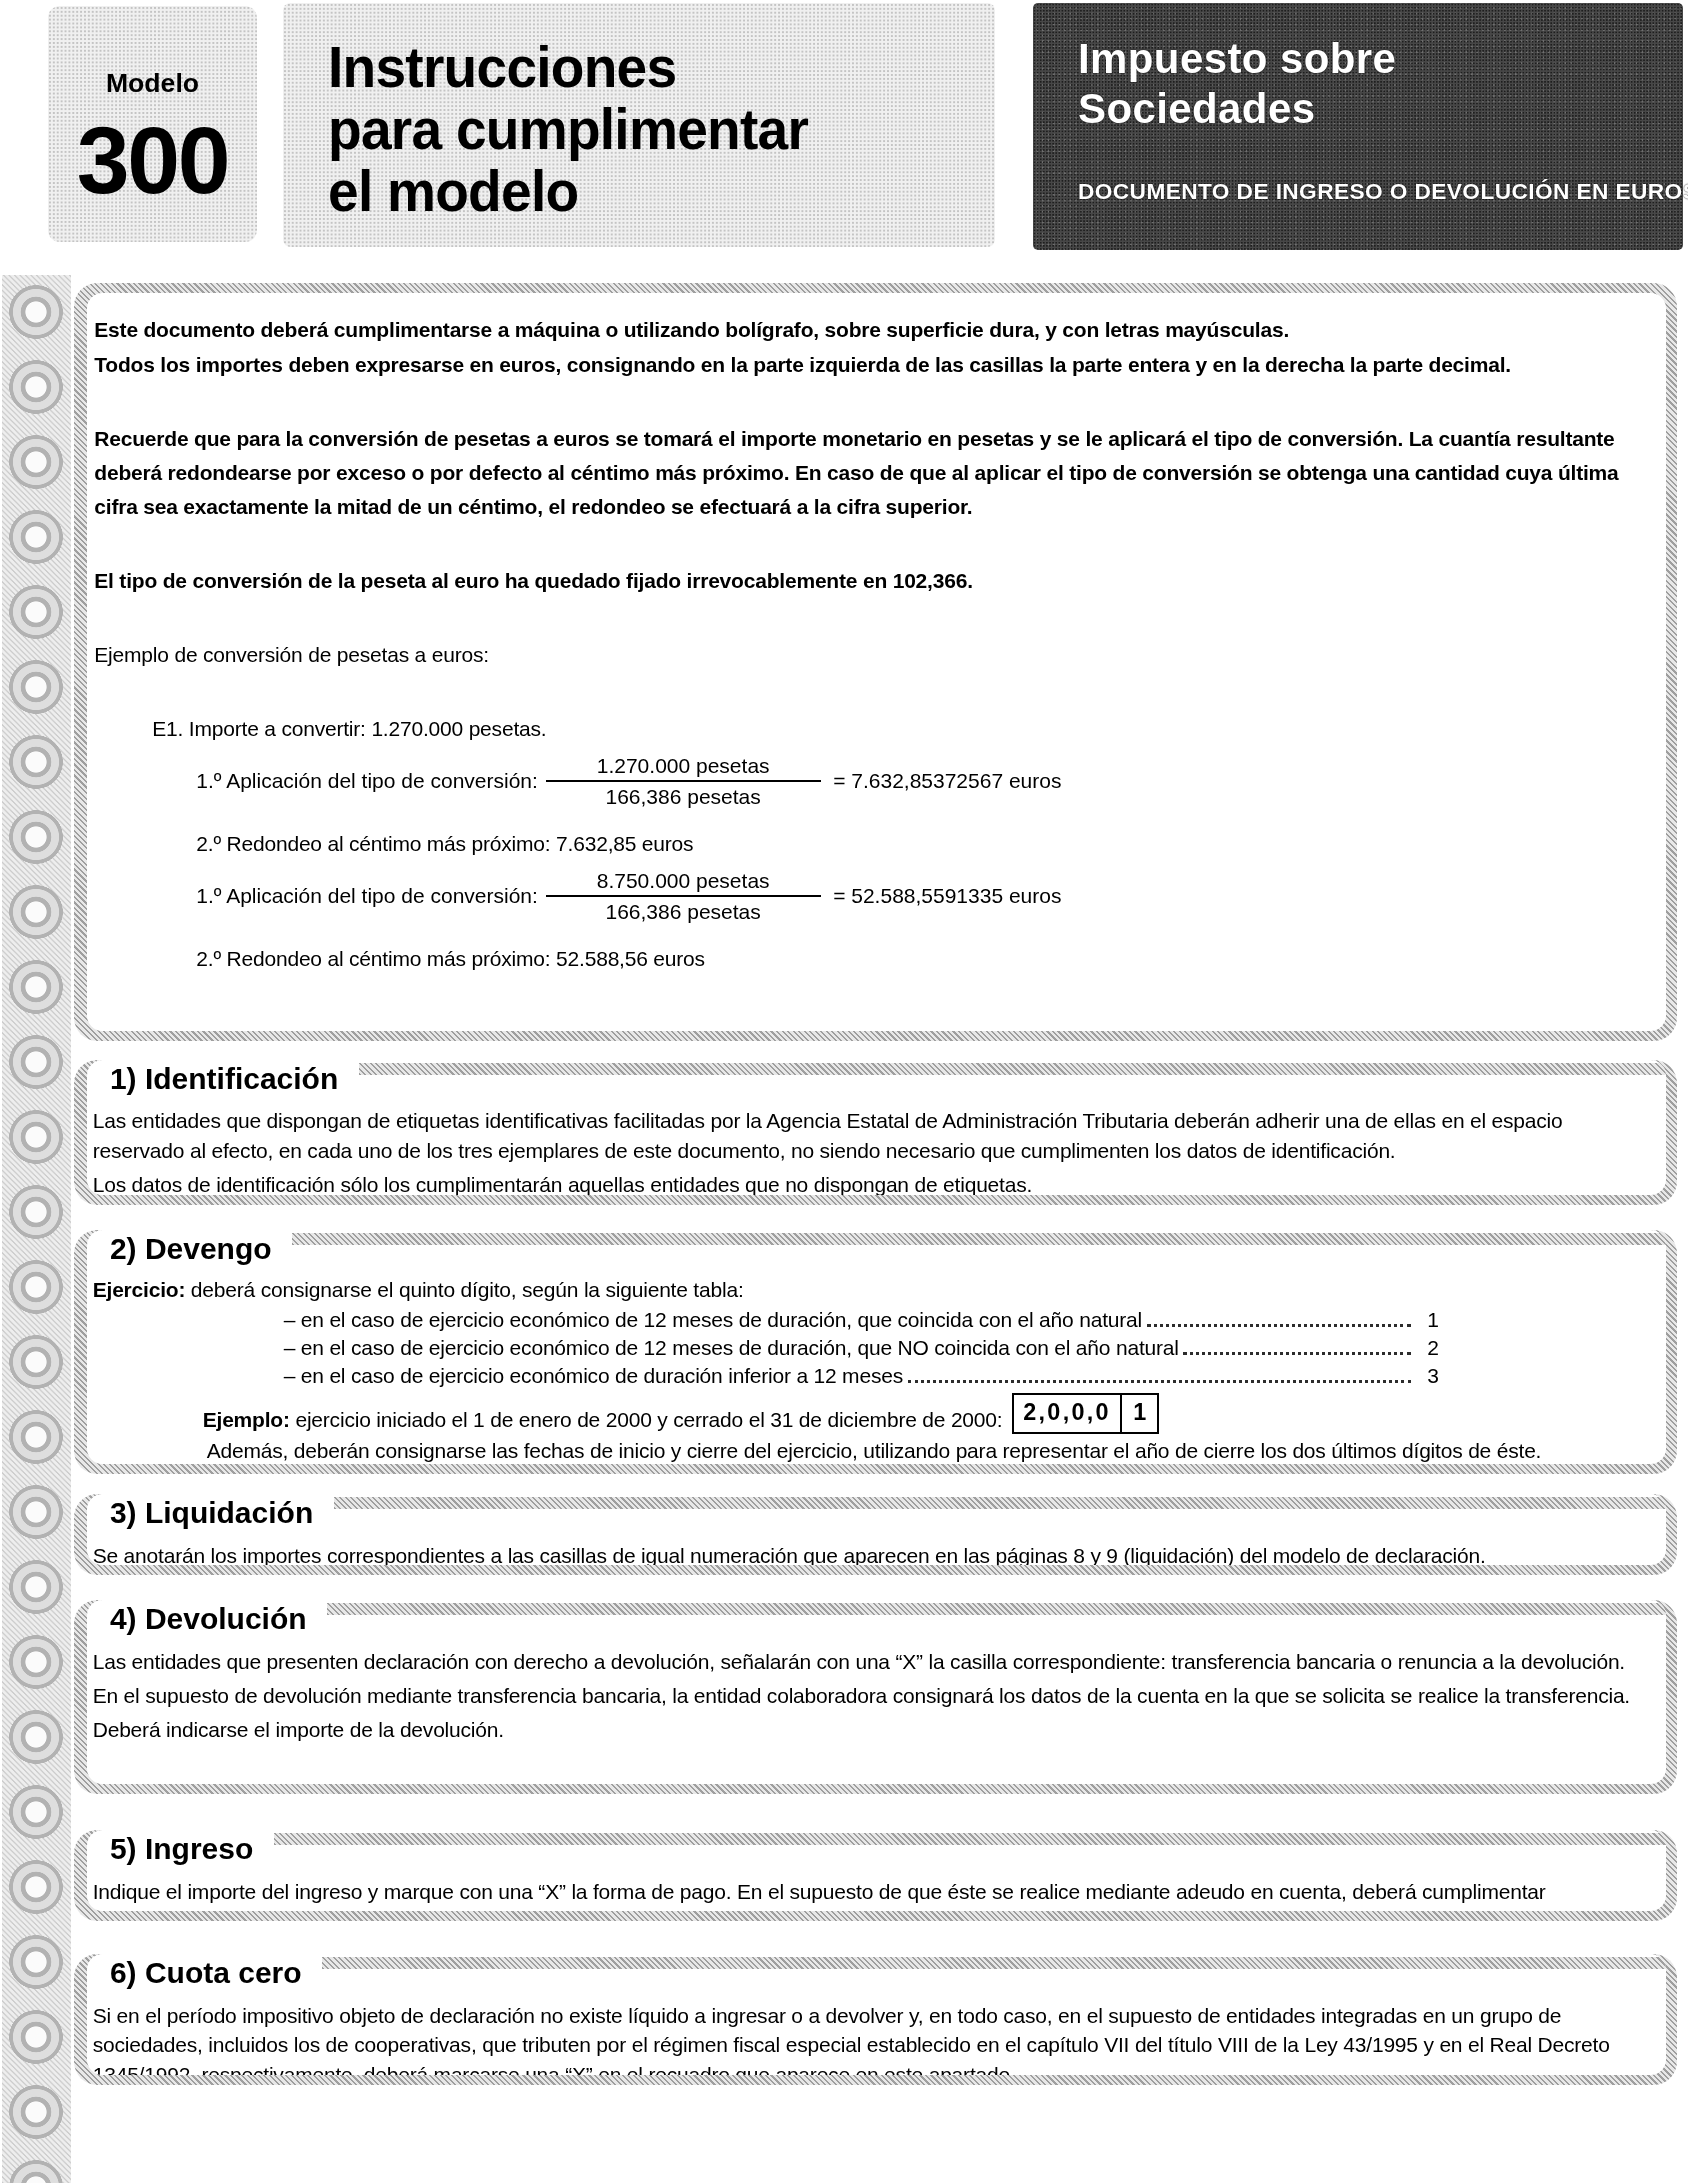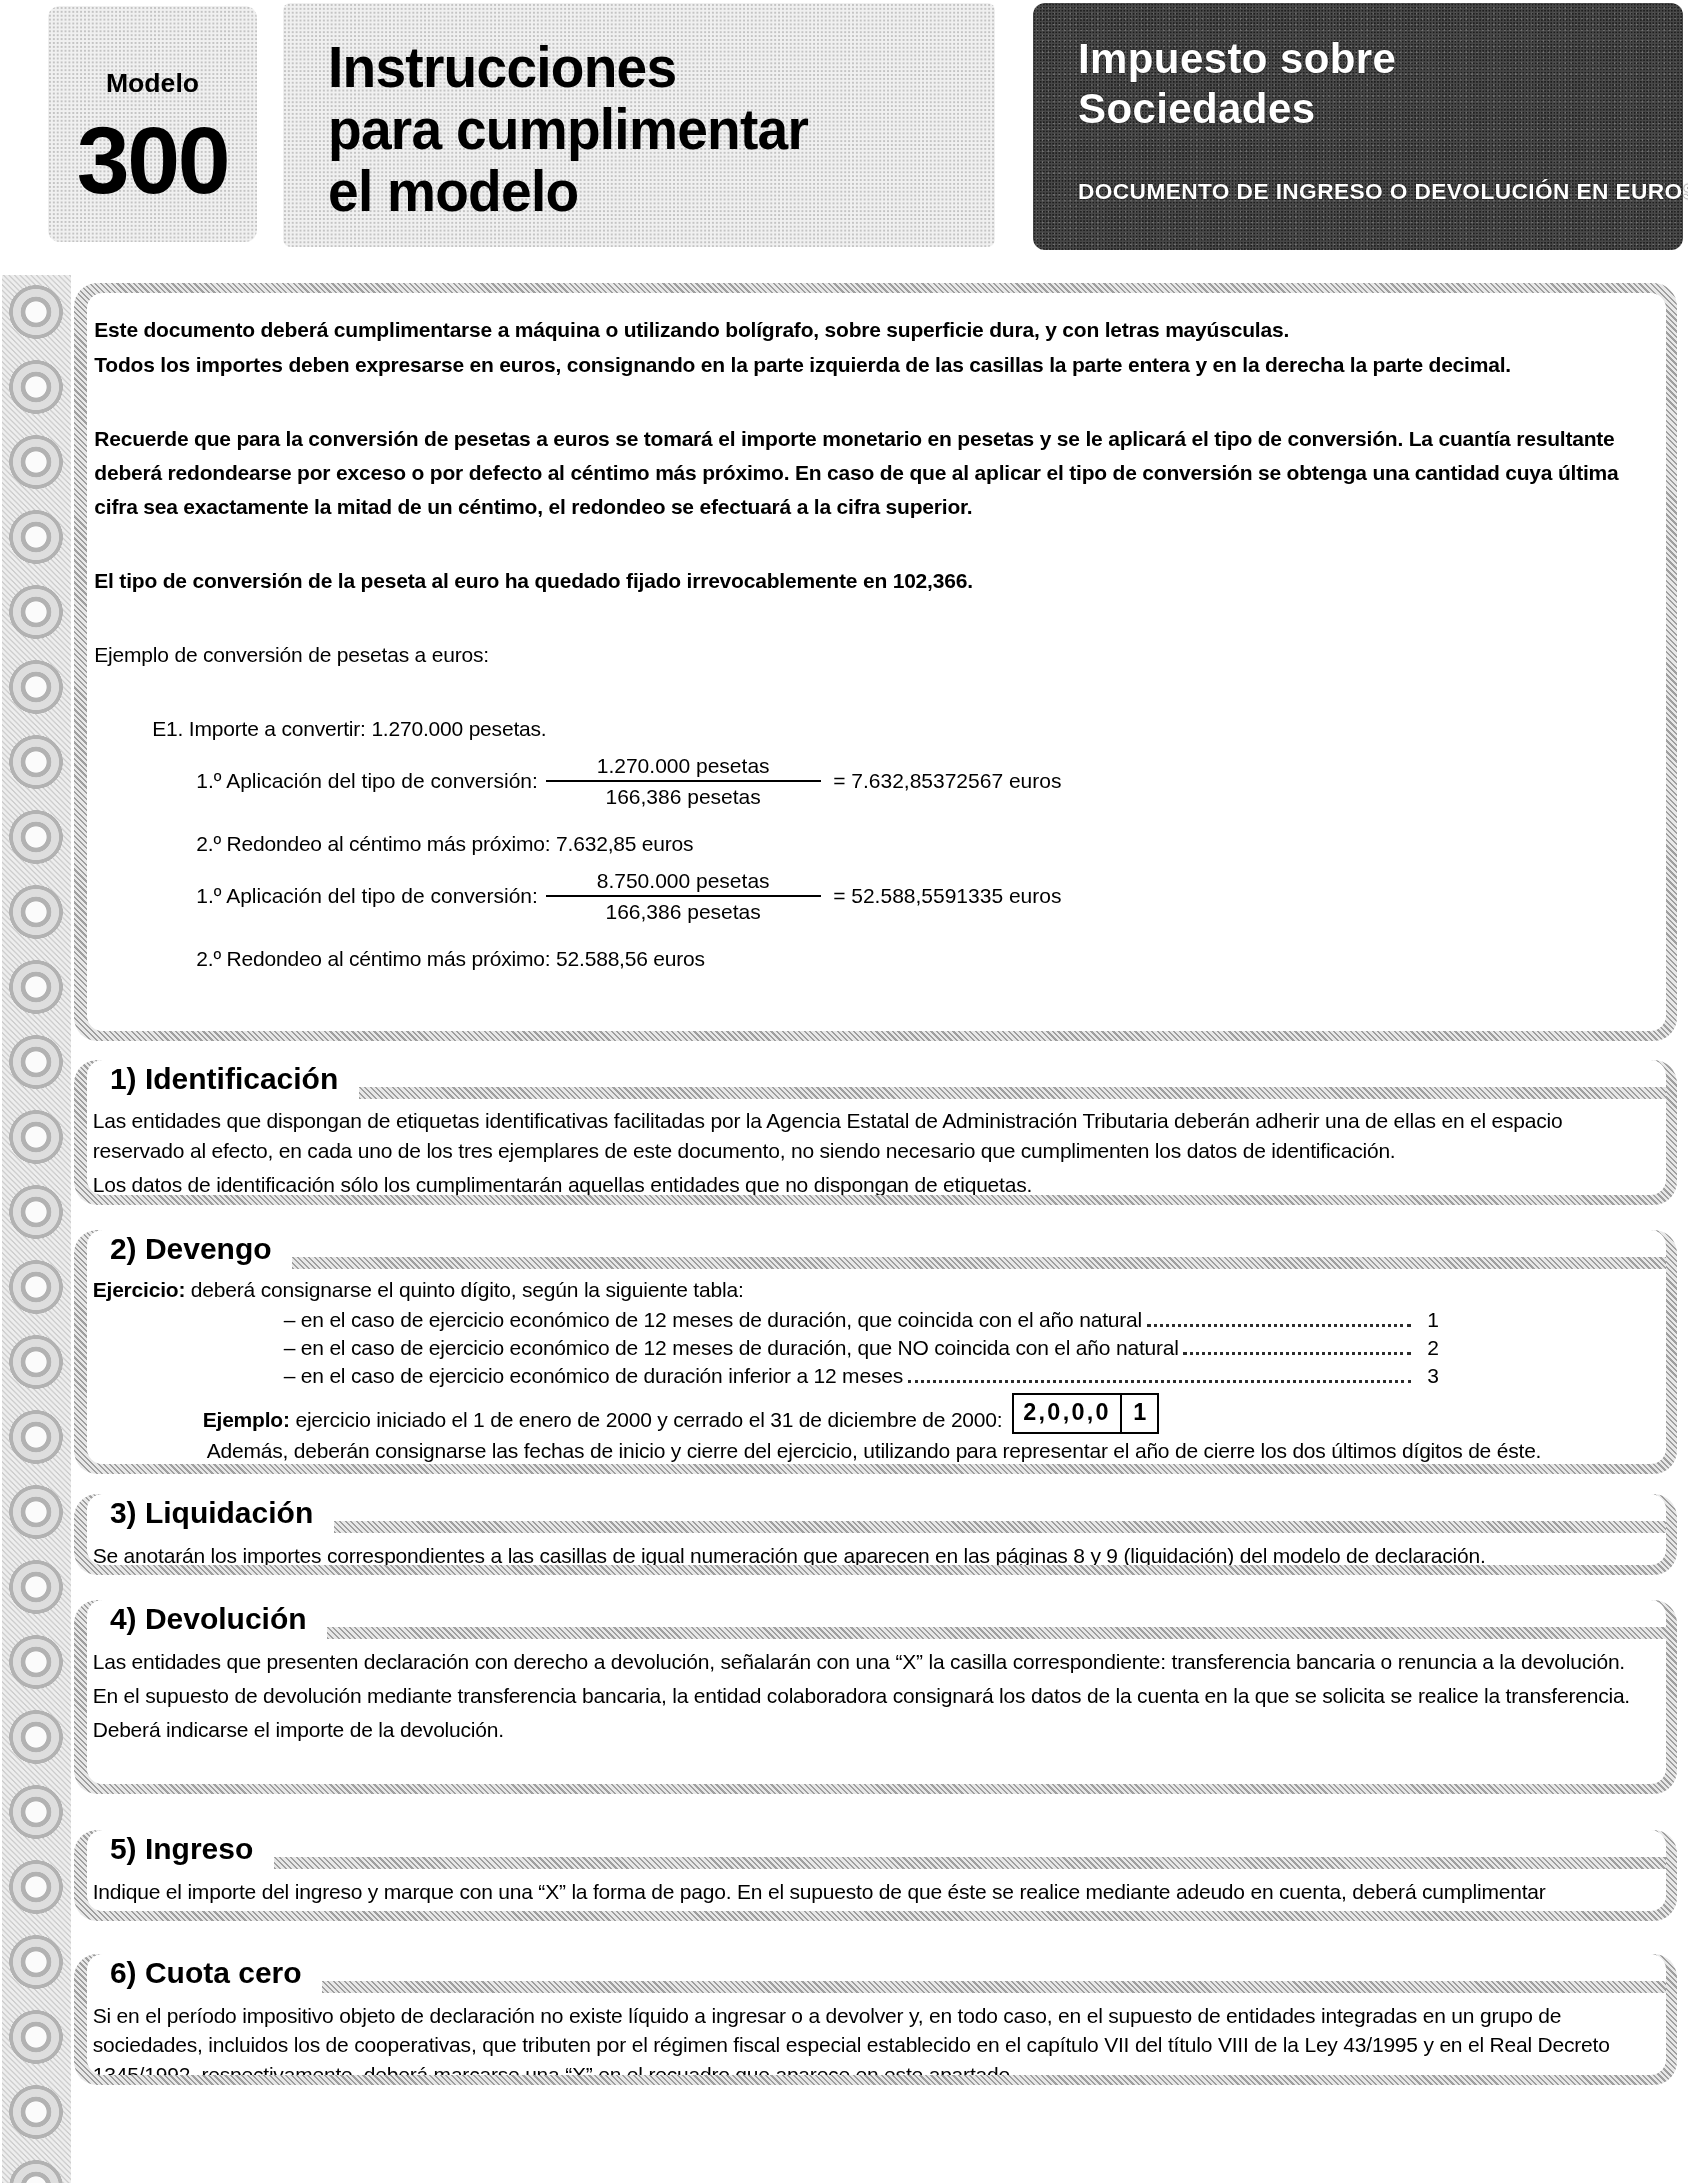--- a/index.html
+++ b/index.html
@@ -53,21 +53,21 @@
     border-radius:7.8px; padding: 33px 0 0 45px;
   }
   .hdr-title .tl {
     font-weight:bold; font-size:58px; line-height:1.07; letter-spacing:-0.8px;
     transform: scaleX(0.95); transform-origin:left;
     white-space:nowrap;
   }
 
   .hdr-tax {
     position:absolute; left:1033px; top:3.1px; width:650px; height:247px;
-    border-radius:12px; color:#fff; padding: 31px 0 12px 45px;
+    border-radius:5px; color:#fff; padding: 31px 0 12px 45px;
   }
   .hdr-tax .bigline { font-weight:bold; font-size:42px; line-height:1.18; letter-spacing:0.4px;
      text-shadow: 0 0 1.6px #000; white-space:nowrap; }
   .hdr-tax .subline { font-weight:bold; font-size:22.7px; margin-top:45px; letter-spacing:0.4px;
      text-shadow: 0 0 1.6px #000; white-space:nowrap; }
 
   
   .content { position:absolute; left:74px; top:283px; width:1603px; }
 
   .boxw {
@@ -80,21 +80,21 @@
   .boxw.intro  { height:758px; padding:10.2px 11px 10.2px 12.5px; }
   .boxw.sec    { padding:0 11px 10.2px 12.5px; }
   .boxw.s1 { height:145px; margin-top:19px; }
   .boxw.s2 { height:244px; margin-top:25px; }
   .boxw.s3 { height:81px; margin-top:20.3px; }
   .boxw.s4 { height:194px; margin-top:25px; }
   .boxw.s5 { height:91px; margin-top:36px; }
   .boxw.s6 { height:131px; margin-top:33px; }
 
   
-  .trow { display:flex; align-items:flex-end; margin-bottom:6.2px; }
+  .trow { display:flex; align-items:flex-start; margin-bottom:6.2px; }
   .ttl  {
     font-weight:bold; font-size:30px; background:#fff;
     padding:1.6px 20.3px 3.1px 0; margin-left:23.4px; white-space:nowrap;
   }
   .tband { flex:1; height:11.7px; margin-top:3.1px; }
 
   
   .intro .boxi { padding:20.3px 20.3px 0 7.8px; }
   .intro p { font-size:21px; line-height:1.62; letter-spacing:-0.2px; }
   .intro p.b { font-weight:bold; }

